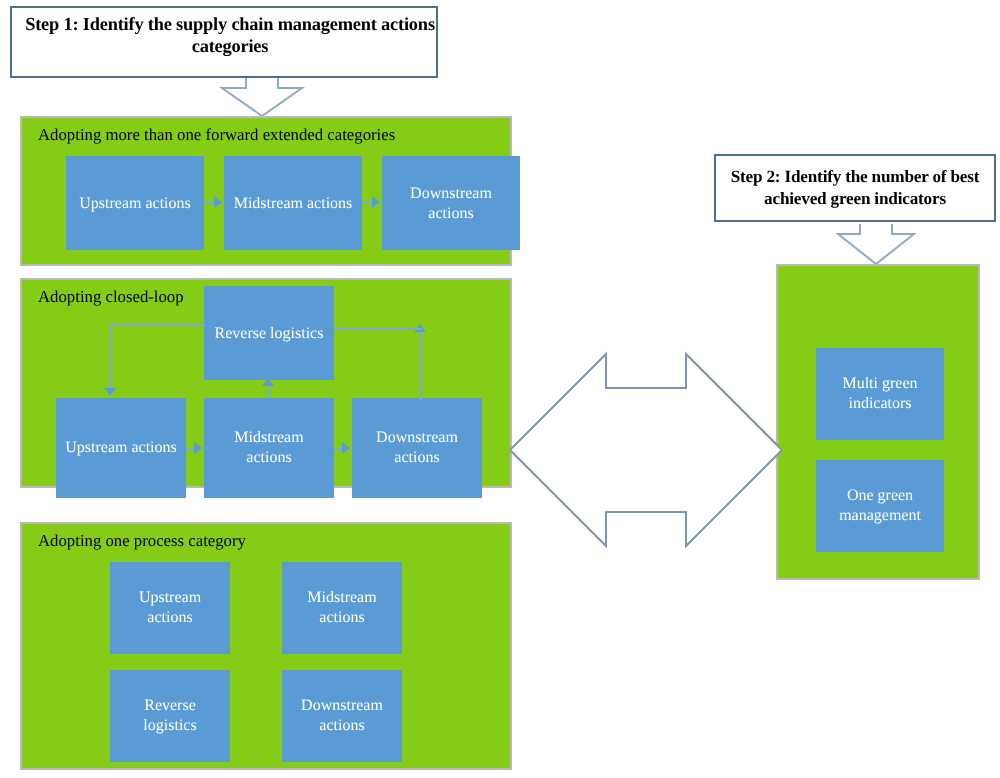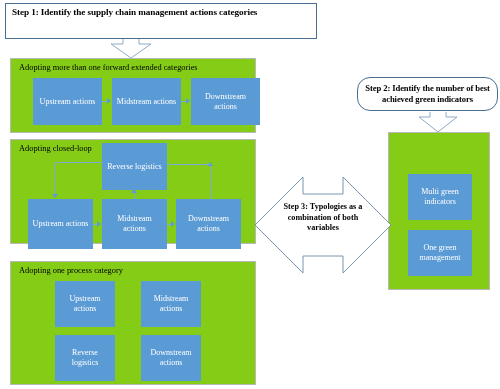--- a/index.html
+++ b/index.html
@@ -24,34 +24,33 @@
     background: #ffffff;
     display: flex;
     align-items: flex-start;
     justify-content: center;
     text-align: center;
     font-weight: bold;
     color: #000000;
     letter-spacing: -0.1px;
   }
   #step1-box {
-    left: 5px; top: 3px; width: 312px; height: 36px;
+    left: 5px; top: 3px; width: 214px; height: 36px;
     align-items: flex-start;
     justify-content: flex-start;
     padding: 3px 0 0 6px;
     font-size: 9.2px;
     line-height: 11px;
   }
   #step2-box {
     left: 357px; top: 77px; width: 141px; height: 34px;
     align-items: center;
     padding: 0 4px;
     font-size: 8.6px;
     line-height: 11.5px;
-    border-radius: 13px;
   }
 
   
   .panel {
     position: absolute;
     box-sizing: border-box;
     border: 1px solid #b9b9b9;
     background: #84cc16;
   }
   #panel-forward   { left: 10px; top: 58px;  width: 246px; height: 75px; }
@@ -256,15 +255,14 @@
                L88 20
                L88 3
                L136 51
                L88 99
                L88 82
                L48 82
                L48 99
                Z" fill="#ffffff" stroke="#7b96b2" stroke-width="1" stroke-linejoin="miter"></path>
     </svg>
   </div>
-  <div id="step3-label">Step 3: Typologies as a combination of both variables</div>
 
 </div>
 
 </body></html>

